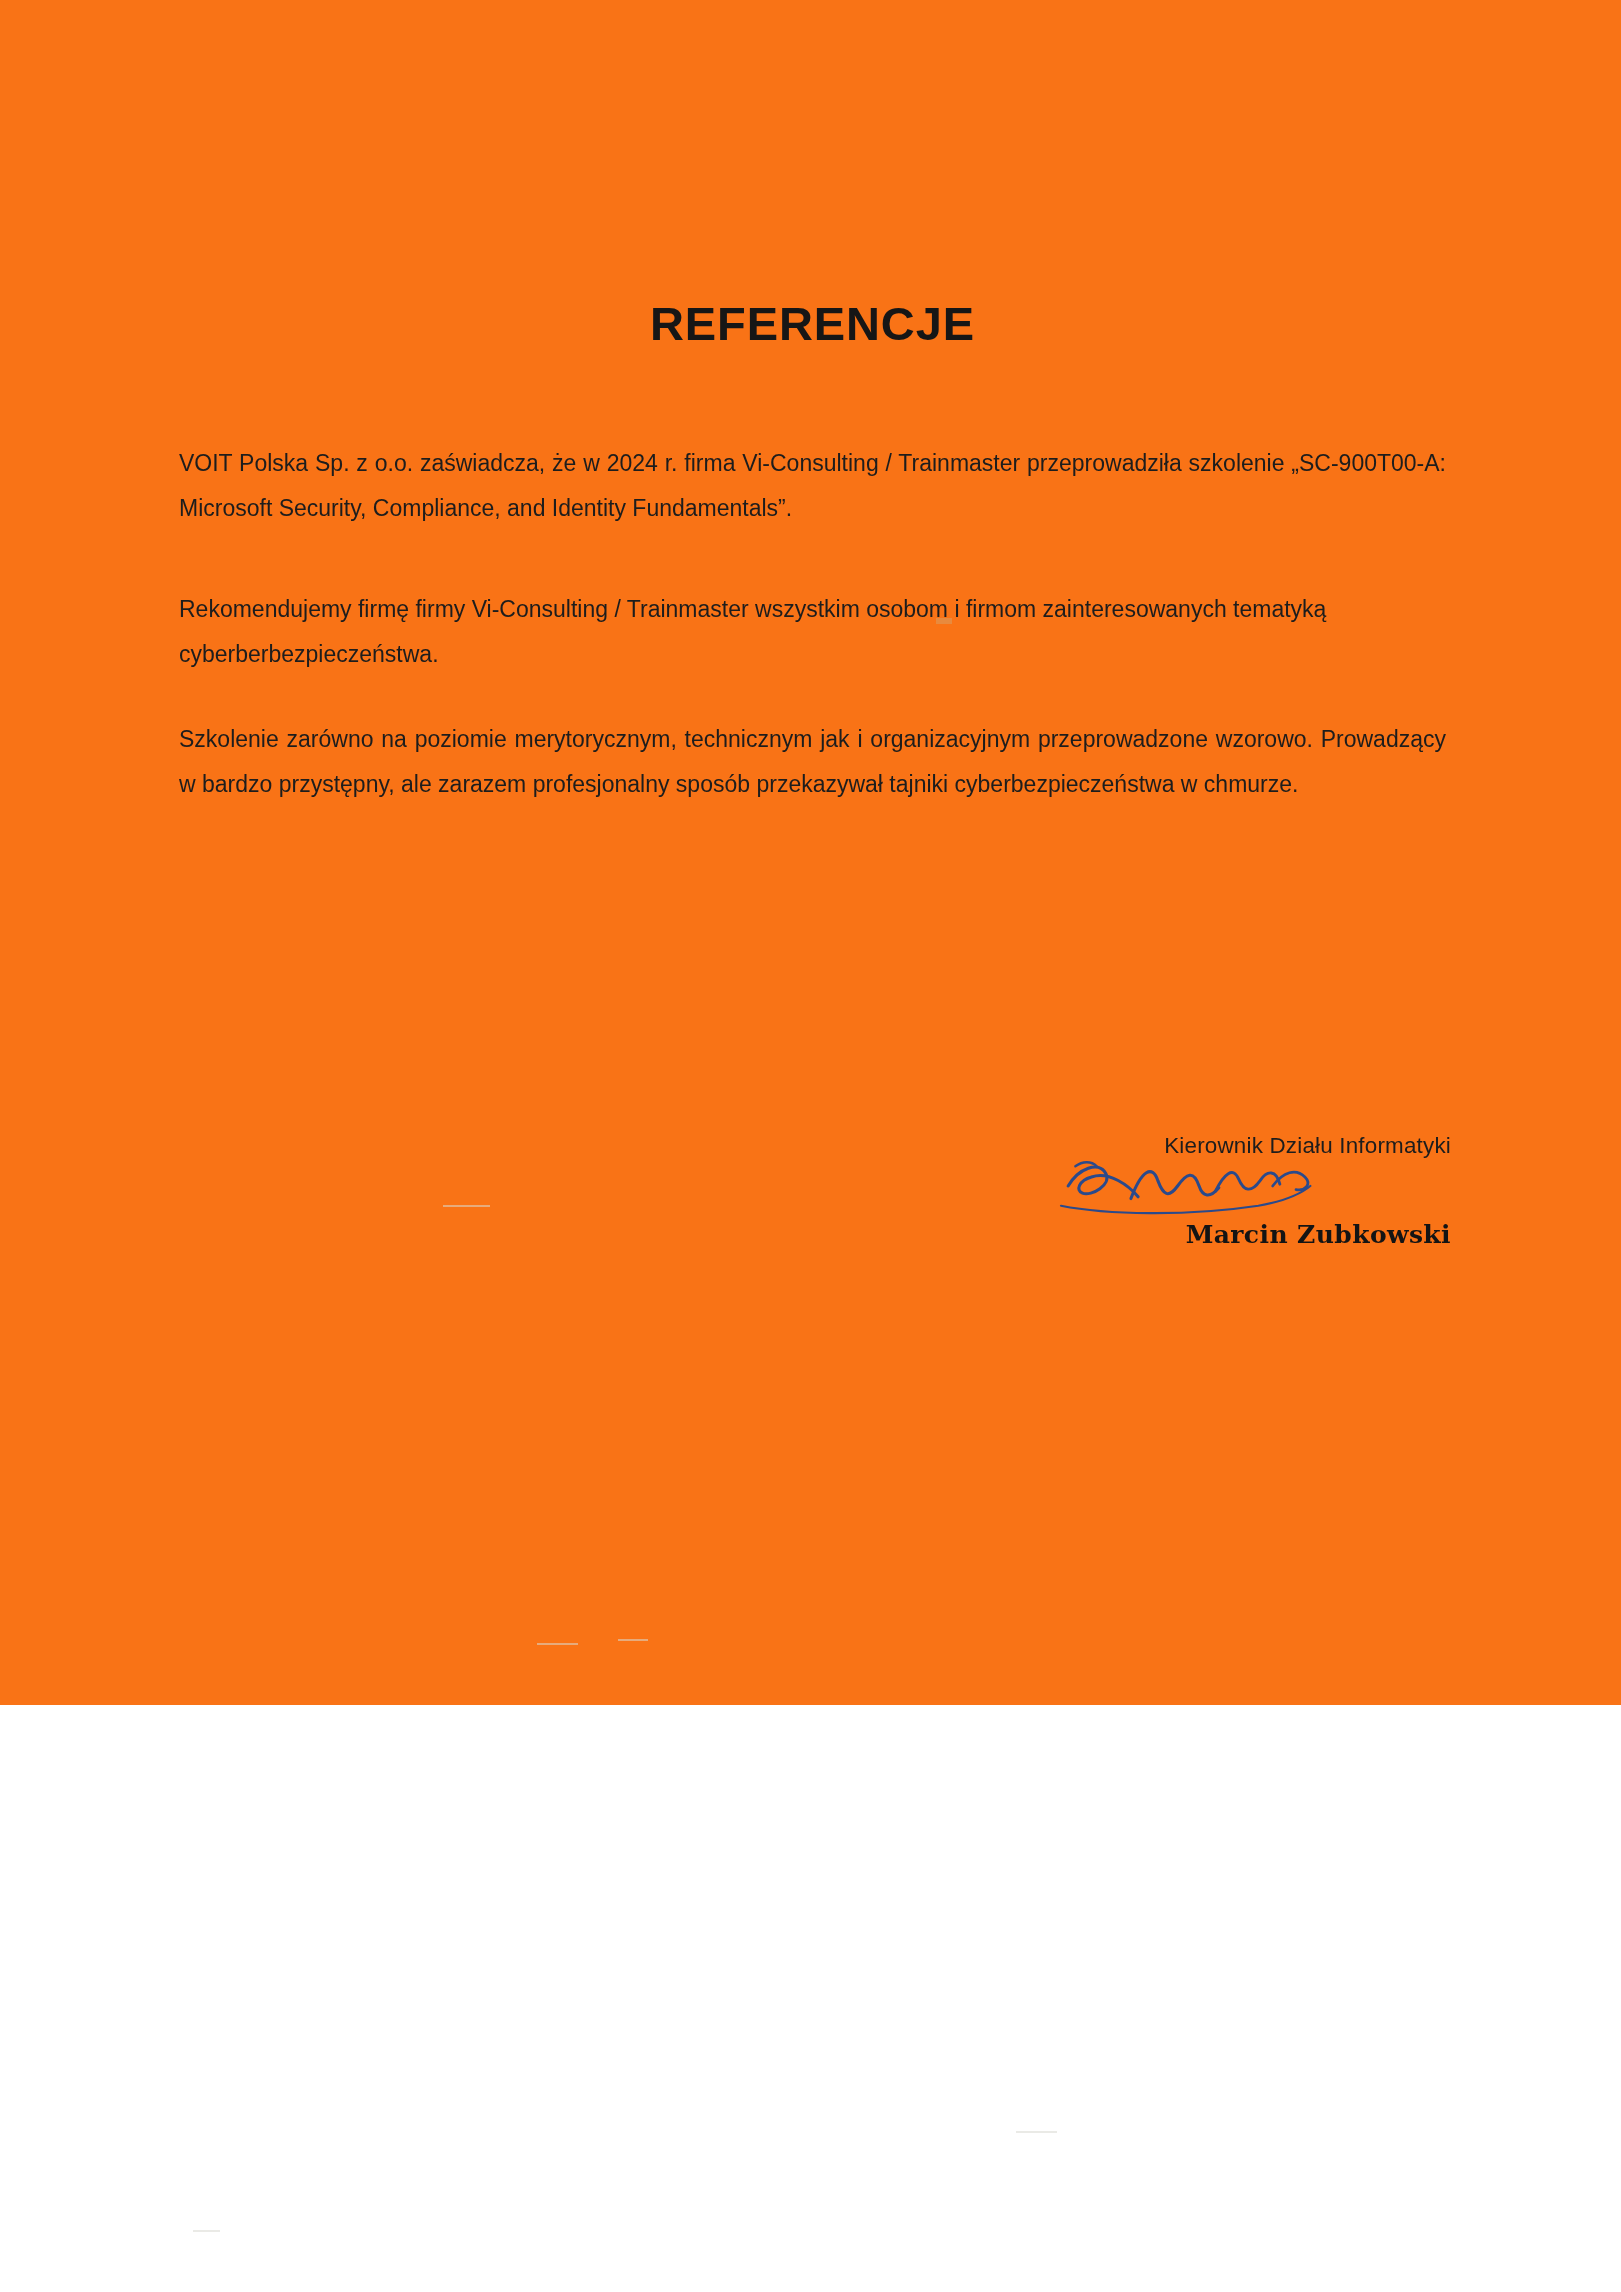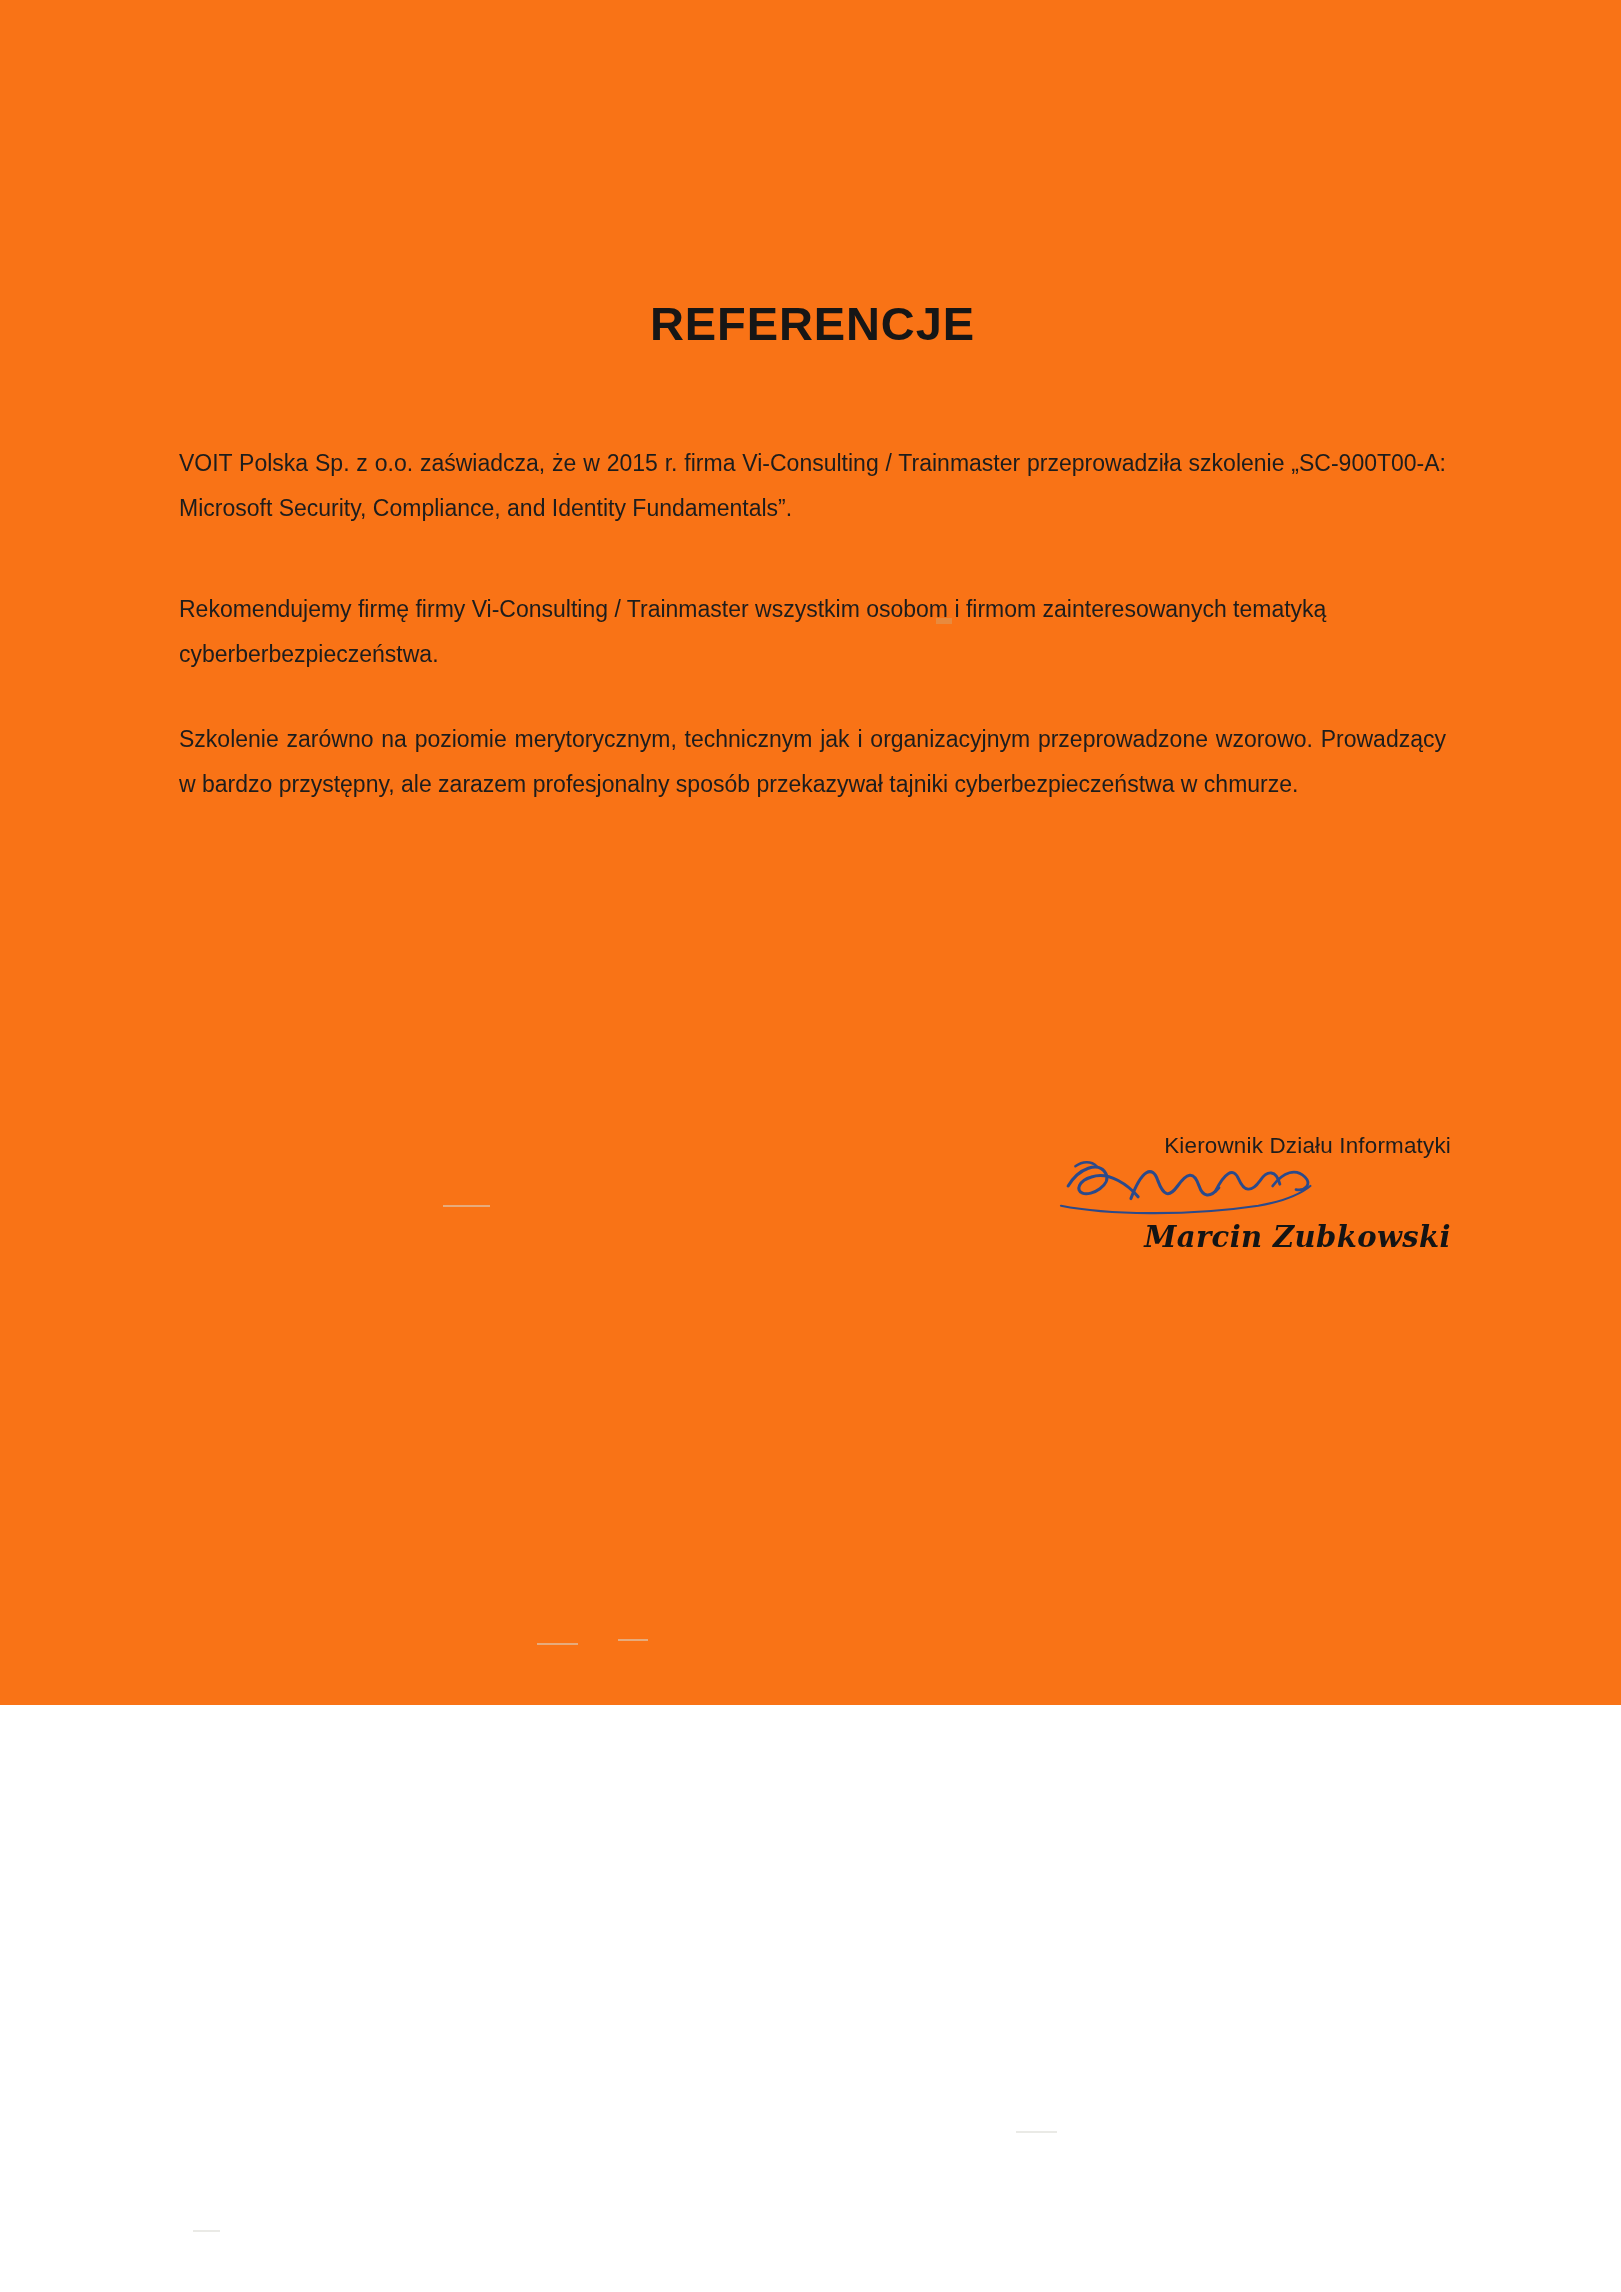--- a/index.html
+++ b/index.html
@@ -81,22 +81,21 @@
 
   .sig-scribble svg {
     position: absolute;
     left: 50%;
     transform: translateX(-50%);
     top: -5.4px;
   }
 
   .sig-name {
     font-family: "DejaVu Serif", serif;
-    font-style: italic;
-    font-size: 29px;
+    font-size: 25px;
     font-weight: bold;
     color: #141414;
     letter-spacing: 0.4px;
     margin-top: 1.8px;
     white-space: nowrap;
   }
 
   .scan-speck {
     position: absolute;
     background: #d8d8d2;
@@ -105,21 +104,21 @@
 </style>
 </head>
 <body>
 
 <div class="page">
 
   <div class="doc-body">
 
     <h1 class="doc-title">REFERENCJE</h1>
 
-    <p class="para first">VOIT Polska Sp. z o.o. zaświadcza, że w 2015 r. firma Vi-Consulting / Trainmaster przeprowadziła szkolenie „SC-900T00-A: Microsoft Security, Compliance, and Identity Fundamentals”.</p>
+    <p class="para first">VOIT Polska Sp. z o.o. zaświadcza, że w 2024 r. firma Vi-Consulting / Trainmaster przeprowadziła szkolenie „SC-900T00-A: Microsoft Security, Compliance, and Identity Fundamentals”.</p>
 
     <p class="para nojust">Rekomendujemy firmę firmy Vi-Consulting / Trainmaster wszystkim osobom i firmom zainteresowanych tematyką cyberberbezpieczeństwa.</p>
 
     <p class="para">Szkolenie zarówno na poziomie merytorycznym, technicznym jak i organizacyjnym przeprowadzone wzorowo. Prowadzący w bardzo przystępny, ale zarazem profesjonalny sposób przekazywał tajniki cyberbezpieczeństwa w chmurze.</p>
 
   </div>
 
   <div class="signature-block">
     <div class="sig-role">Kierownik Działu Informatyki</div>
 

